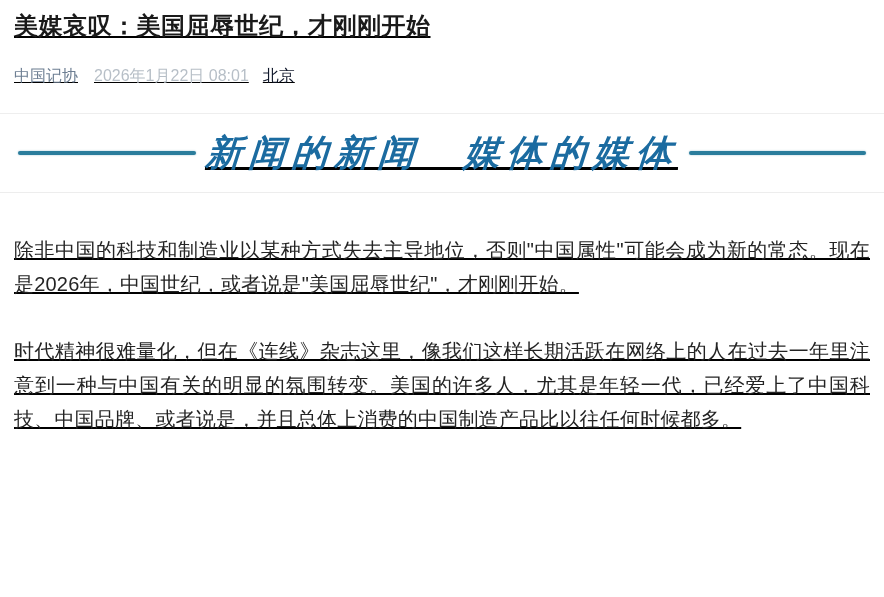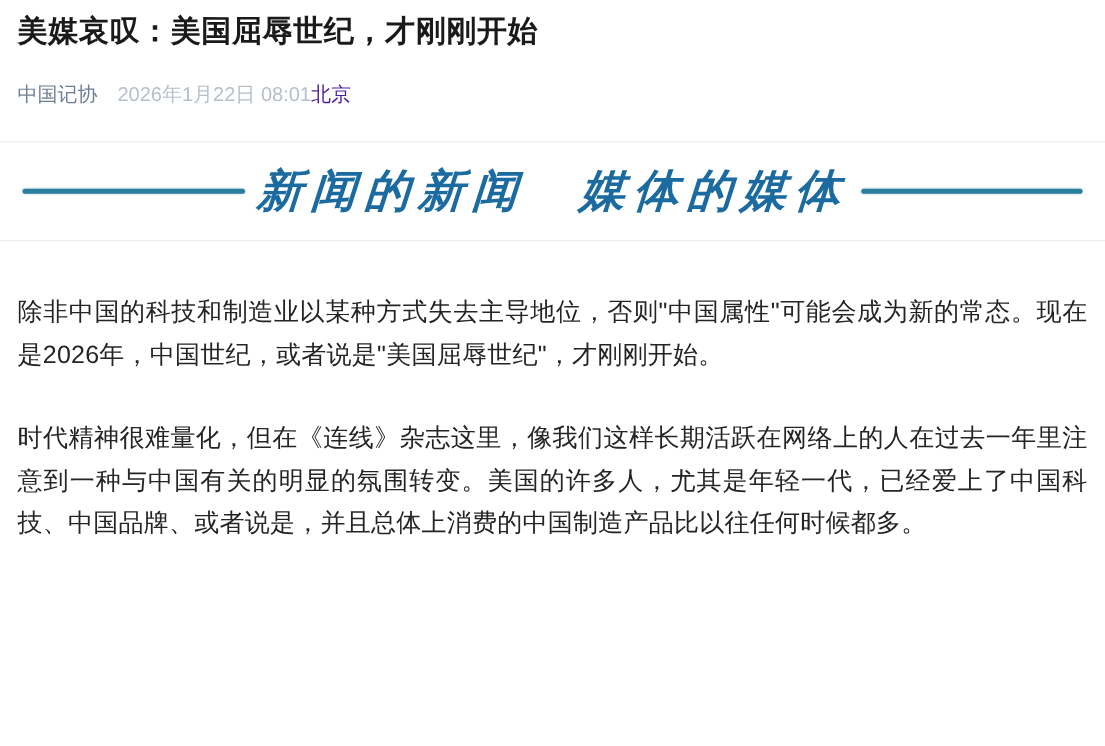--- a/index.html
+++ b/index.html
@@ -8,20 +8,21 @@
     height: 597px;
     background: #ffffff;
     overflow: hidden;
     font-family: "Liberation Sans", "DejaVu Sans", sans-serif;
   }
   .page {
     width: 884px;
     height: 452px;
     padding: 10px 14px 0 14px;
     background: #ffffff;
+    text-decoration: underline;
   }
   .title {
     font-size: 24px;
     font-weight: 700;
     color: #1a1a1a;
     letter-spacing: 0.5px;
     line-height: 1.35;
   }
   .byline {
     margin-top: 24px;
@@ -29,23 +30,24 @@
     align-items: flex-start;
     font-size: 16px;
   }
   .author {
     color: #6e7f93;
     margin-right: 16px;
     cursor: pointer;
   }
   .pub-time {
     color: #b7bfc7;
+    margin-right: 14px;
   }
   .pub-location {
-    color: #4c1d95;
+    color: #0f172a;
   }
   .banner {
     margin-top: 26px;
     margin-left: -14px;
     margin-right: -14px;
     height: 80px;
     border-top: 1px solid #eeeeee;
     border-bottom: 1px solid #ededed;
     display: flex;
     align-items: center;

